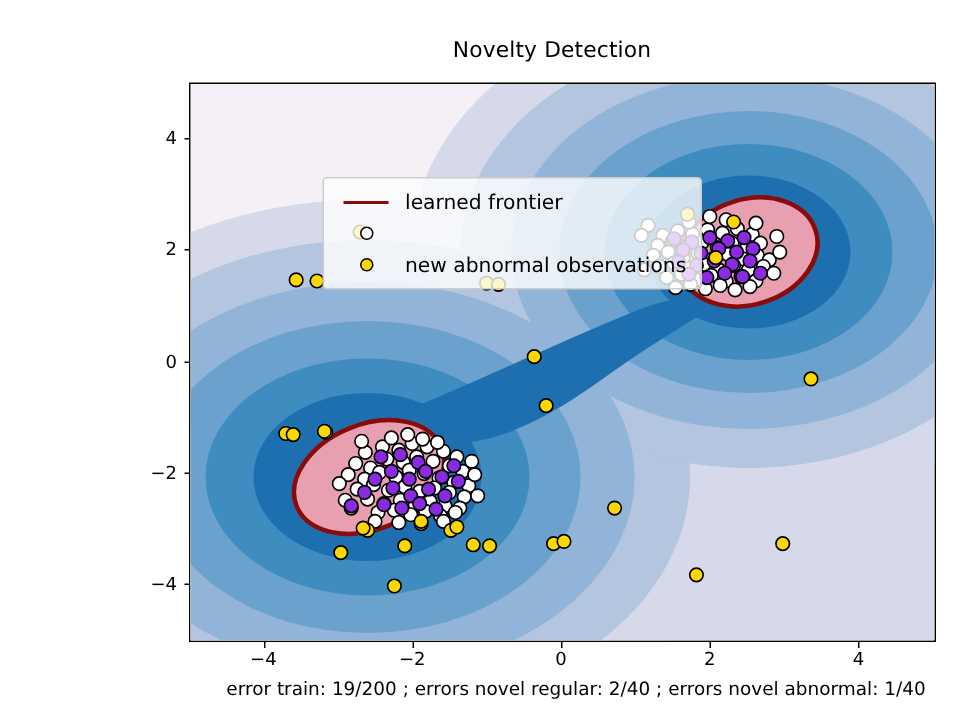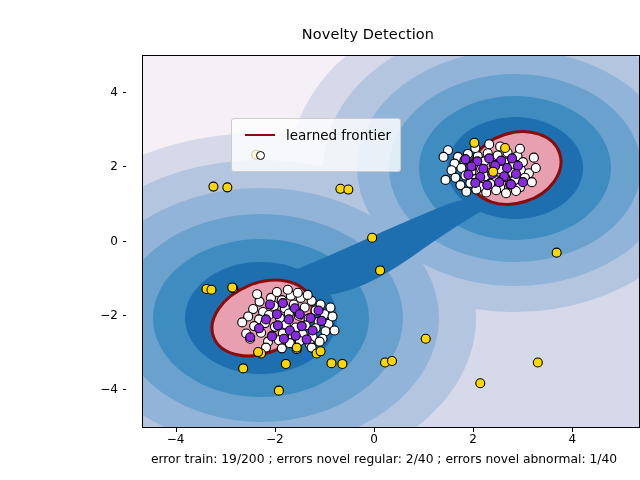--- a/index.html
+++ b/index.html
@@ -12,21 +12,21 @@
 
   
   #title{
     position:absolute;left:0;top:26px;width:640px;
     text-align:center;font-size:14.5px;color:#000;
     letter-spacing:.1px;
   }
 
   
   #axes{
-    position:absolute;left:94px;top:55px;width:498px;height:373px;
+    position:absolute;left:78px;top:55px;width:498px;height:373px;
     border:1px solid #000;box-sizing:border-box;overflow:hidden;
     background:#fef9c3;
   }
   #plotsvg{position:absolute;left:0;top:0;}
 
   
   .xtick-label{
     position:absolute;font-size:12px;color:#000;
     transform:translateX(-50%);top:432px;text-align:center;
   }
@@ -298,20 +298,26 @@
         <span class="legend-key">
             <span class="legend-line"></span>
           </span>
         <span class="legend-label">learned frontier</span>
       </div>
       <div class="legend-row">
         <span class="legend-key">
             <span class="legend-dot" style="background:#ffffff"></span>
           </span>
       </div>
+      <div class="legend-row">
+        <span class="legend-key">
+            <span class="legend-dot" style="background:#ffd700"></span>
+          </span>
+        <span class="legend-label">new abnormal observations</span>
+      </div>
     </div>
   </div>
 
   <div id="ticks">
       <div class="xtick-mark" style="left: 127.6px;"></div>
       <div class="xtick-label" style="left: 127.6px;">−4</div>
       <div class="xtick-mark" style="left: 226.8px;"></div>
       <div class="xtick-label" style="left: 226.8px;">−2</div>
       <div class="xtick-mark" style="left: 326px;"></div>
       <div class="xtick-label" style="left: 326px;">0</div>

